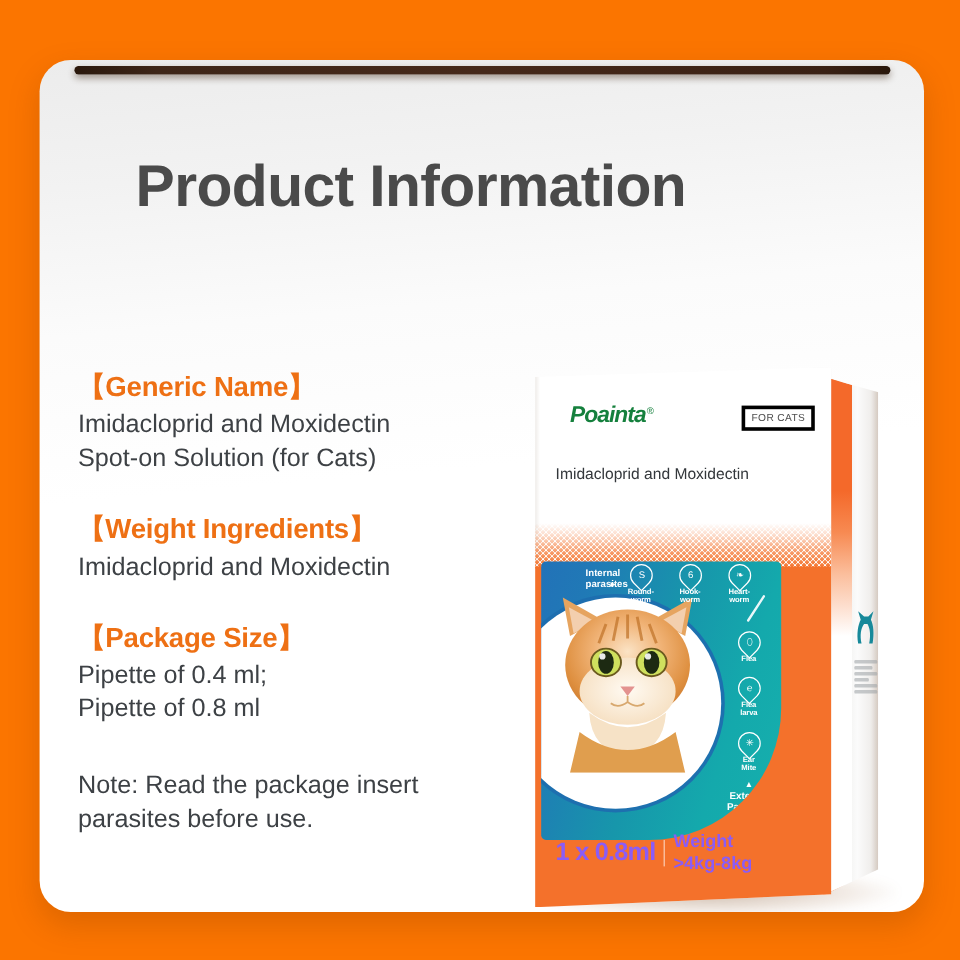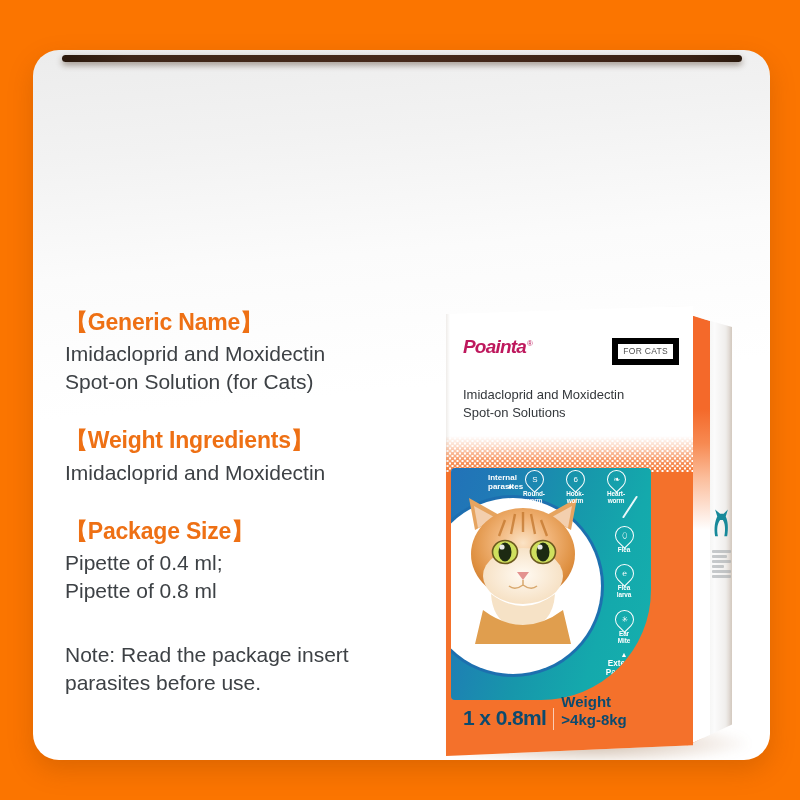--- a/index.html
+++ b/index.html
@@ -101,28 +101,28 @@
 
   
   .front-leftedge{
     position:absolute;left:0;top:0;width:5px;height:100%;
     background:linear-gradient(90deg,#e9e5e1,#ffffff);
     opacity:.9;
   }
 
   
   .brand{
-    position:absolute;left:18px;top:30px;
-    font-size:19px;font-weight:bold;font-style:italic;color:#be185d;
+    position:absolute;left:30px;top:30px;
+    font-size:19px;font-weight:bold;font-style:italic;color:#15803d;
     letter-spacing:-0.8px;
   }
   .brand sup{font-size:8px;font-style:normal;vertical-align:super;margin-left:1px;font-weight:normal;}
   .forcats{
     position:absolute;right:14px;top:32px;
-    border:6px solid #000000;padding:2px 5px 3px 5px;
+    border:3px solid #000000;padding:2px 5px 3px 5px;
     font-size:8.5px;color:#4e4e4e;letter-spacing:.3px;white-space:nowrap;margin-left:20px;
   }
   .front-desc{
     position:absolute;left:18px;top:80px;width:215px;
     font-size:13px;color:#33373b;line-height:1.42;
   }
 
   
   .halftone{
     position:absolute;left:0;top:130px;width:100%;height:38px;
@@ -177,34 +177,35 @@
   .drop span{transform:rotate(45deg);font-size:8px;line-height:1;}
   .ico .cap{font-size:6.4px;font-weight:bold;line-height:1.12;letter-spacing:-0.1px;}
 
   .ext-col{position:absolute;right:4px;top:58px;width:46px;text-align:center;color:#fff;}
   .ext-col .ico{width:46px;margin-bottom:11px;}
   .ext-arrow{font-size:7px;margin:-4px 0 1px 0;}
   .ext-title{font-size:8.2px;font-weight:bold;line-height:1.16;}
 
   
   .dosage{
-    position:absolute;left:18px;bottom:26px;display:flex;align-items:flex-end;gap:7px;color:#0c4a6e;
+    position:absolute;left:18px;bottom:26px;display:flex;align-items:center;gap:7px;color:#8b5cf6;
   }
   .dose-main{font-size:21px;font-weight:bold;letter-spacing:-0.6px;}
   .dose-div{width:1px;height:22px;background:rgba(255,255,255,.65);}
   .dose-sub{font-size:15px;font-weight:bold;line-height:1.25;}
 </style>
 </head>
 <body>
 
 <div id="stage">
 
   <div class="card">
     <div class="card-topbar"></div>
 
+    <div class="page-title">Product Information</div>
 
     <div class="info">
 
       <div class="blk">
         <h3>【Generic Name】</h3>
         <p>Imidacloprid and Moxidectin</p>
         <p>Spot-on Solution (for Cats)</p>
       </div>
 
       <div class="blk">
@@ -250,21 +251,20 @@
       <div class="box-front">
         <div class="front-inner">
           <div class="front-leftedge"></div>
 
           <div class="brand"><span>Poainta</span><sup>®</sup></div>
 
           <div class="forcats">FOR CATS</div>
 
           <div class="front-desc">
             <div>Imidacloprid and Moxidectin</div>
-            <div>Spot-on Solutions</div>
           </div>
 
           <div class="halftone"></div>
           <div class="orange-body"></div>
 
           <div class="teal">
             <div class="teal-white"></div>
 
             <svg class="cat-photo" viewBox="0 0 142 154">
               <defs>

